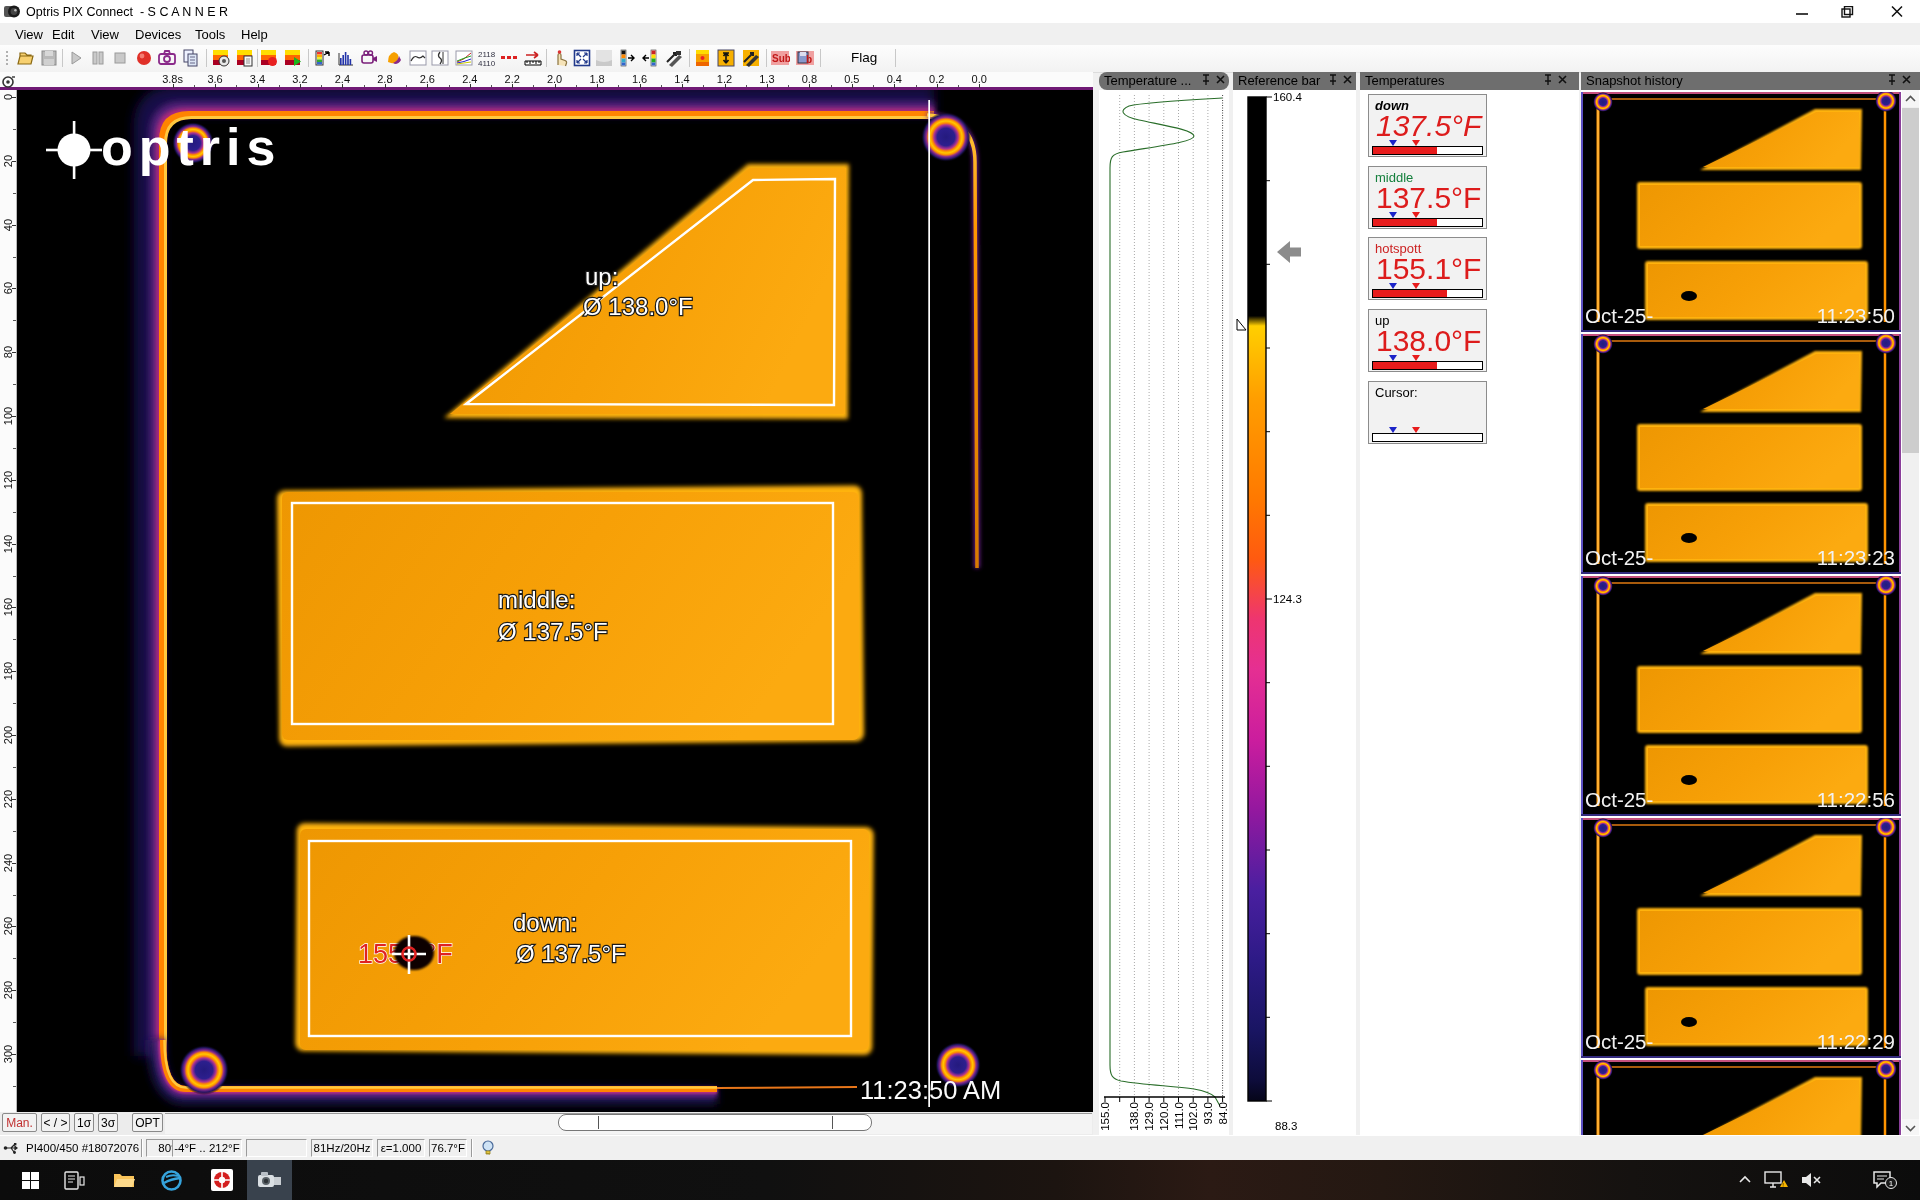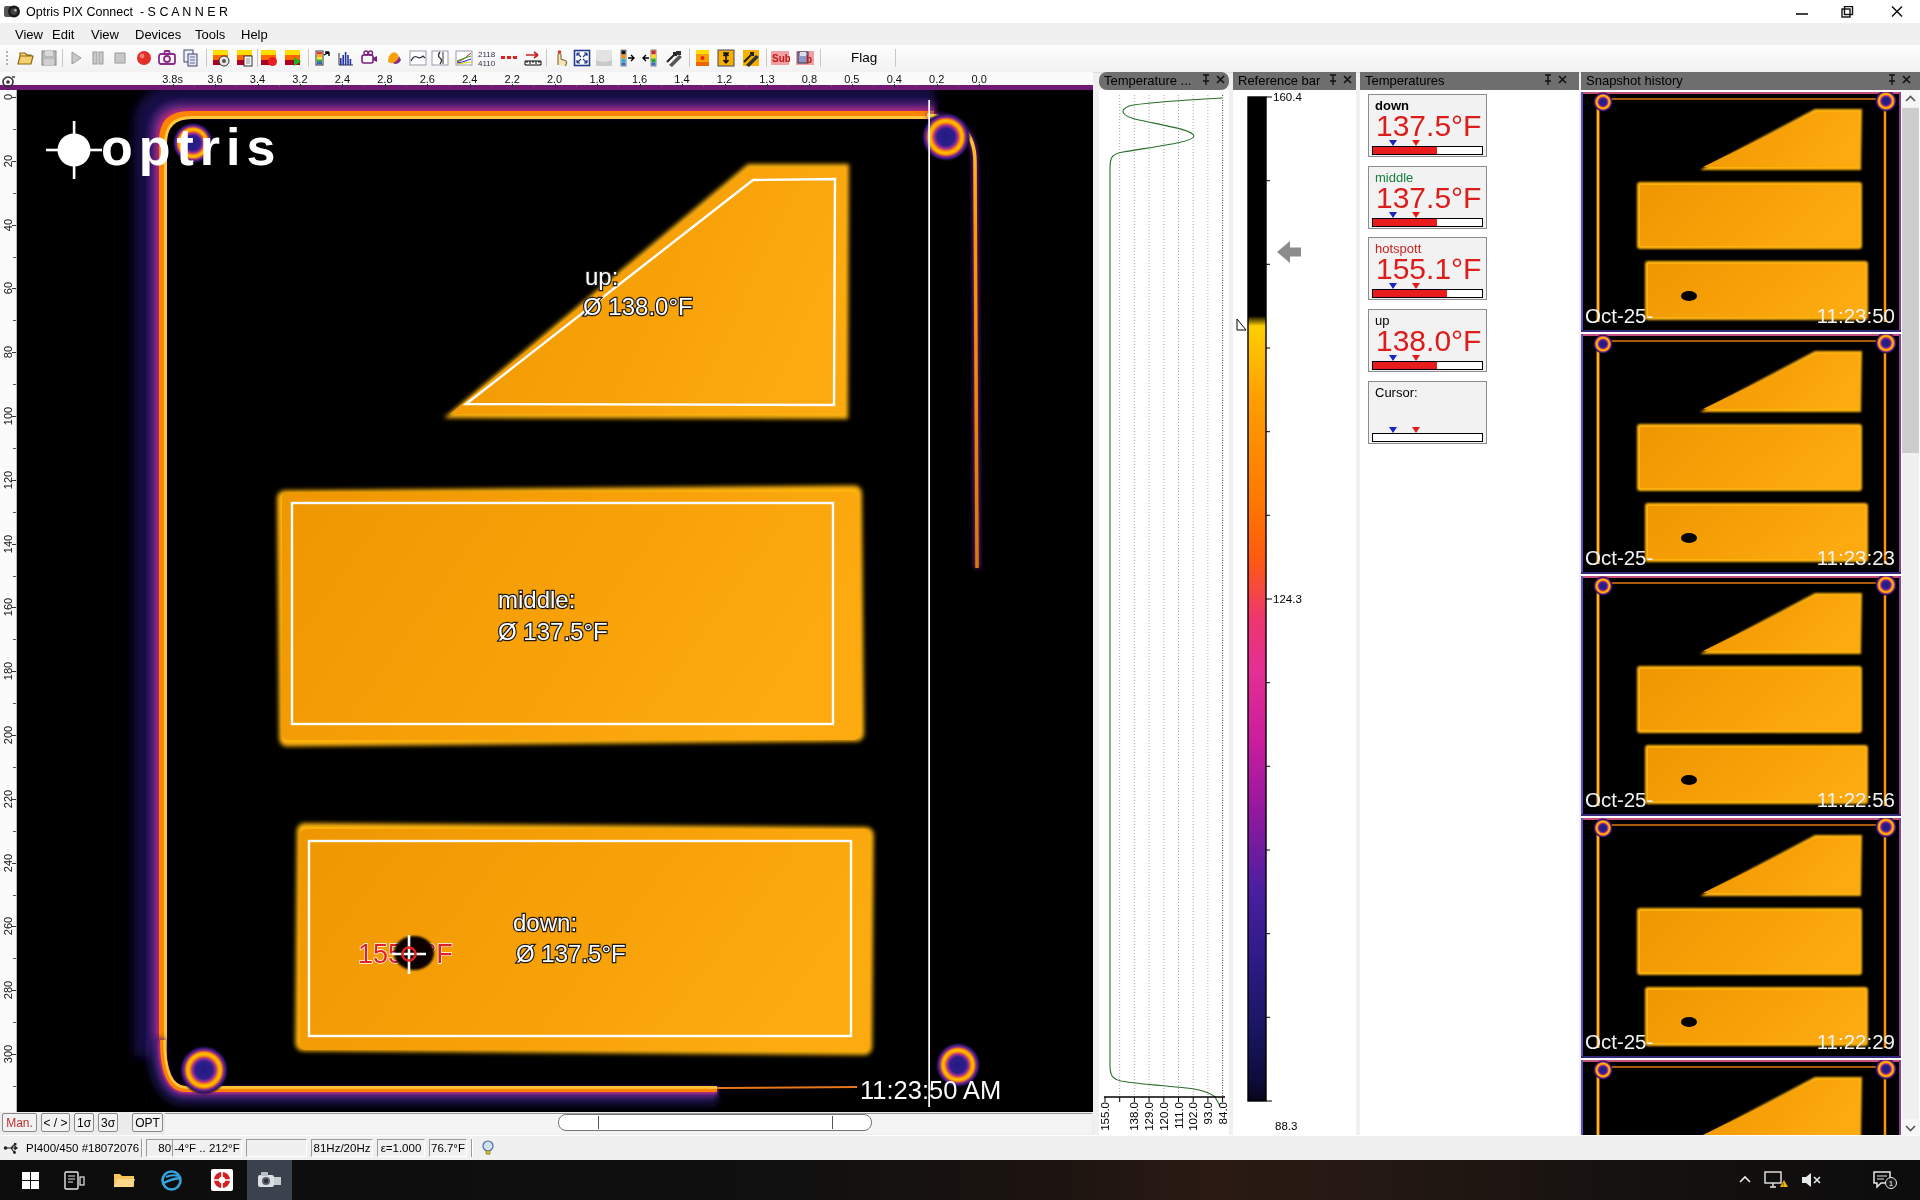--- a/index.html
+++ b/index.html
@@ -4,21 +4,21 @@
 <style>
 html,body{margin:0;padding:0;width:1920px;height:1200px;overflow:hidden;background:#f0f0f0;font-family:"Liberation Sans",sans-serif;}
 .abs{position:absolute;}
 #titlebar{position:absolute;left:0;top:0;width:1920px;height:23px;background:#ffffff;}
 #titlebar .ttxt{position:absolute;left:26px;top:5px;font-size:12.5px;color:#000;}
 #menubar{position:absolute;left:0;top:23px;width:1920px;height:22px;background:#f0f0f0;}
 .mi{position:absolute;top:4px;font-size:13px;color:#000;}
 #toolbar{position:absolute;left:0;top:45px;width:1920px;height:27px;background:linear-gradient(#fdfdfd,#f2f2f2);border-bottom:1px solid #dcdcdc;}
 .tbi{position:absolute;top:3px;width:20px;height:20px;}
 .tsep{position:absolute;top:4px;width:1px;height:18px;background:#c8c8c8;}
-#rulertop{position:absolute;left:0;top:72px;width:1093px;height:18px;background:#fbfbfb;border-bottom:5px solid #701a75;box-sizing:border-box;}
+#rulertop{position:absolute;left:0;top:72px;width:1093px;height:18px;background:#fbfbfb;border-bottom:3px solid #701a75;box-sizing:border-box;}
 .rlab{position:absolute;top:1px;font-size:11px;color:#111;transform:translateX(-50%);}
 .rtick{position:absolute;top:12px;width:1px;height:4px;background:#333;}
 .rdot{position:absolute;top:13px;width:1px;height:2px;background:#555;}
 #rulerleft{position:absolute;left:0;top:90px;width:17px;height:1022px;background:#fbfbfb;border-right:1px solid #b8b8b8;box-sizing:border-box;}
 .vlab{position:absolute;left:-2px;font-size:11px;color:#111;transform:rotate(-90deg);width:20px;text-align:center;}
 .vtick{position:absolute;left:12px;width:4px;height:1px;background:#333;}
 .vdot{position:absolute;left:13px;width:3px;height:1px;background:#555;}
 .phead{position:absolute;top:72px;height:18px;background:#6e6e6e;color:#000;font-size:13px;line-height:18px;padding-left:5px;box-sizing:border-box;}
 .pbody{position:absolute;top:90px;background:#ffffff;}
 #scrollrow{position:absolute;left:0;top:1112px;width:1093px;height:23px;background:#ececec;}
@@ -555,21 +555,21 @@
  <path d="M44,162 L57,151 L57,157.5 L68,157.5 L68,166.5 L57,166.5 L57,173 Z" fill="#8c8c8c"></path>
  <path d="M4,229 L4,240 L13,240 Z" fill="#fff" stroke="#000" stroke-width="1"></path>
 </svg>
 
 <div class="phead" style="left:1360px;width:219px;">Temperatures</div>
 <svg class="abs" style="left:1542px;top:73px" width="26" height="14" viewBox="0 0 26 14">
     <path d="M3 2 h6 M6 2 v6 M3 8 h6 M6 8 v4" stroke="#111" stroke-width="1.4" fill="none"></path>
     <path d="M17 3 l7 7 M24 3 l-7 7" stroke="#111" stroke-width="1.6"></path>
   </svg>
 <div class="pbody" style="left:1360px;width:219px;height:1046px;"></div>
-<div class="tempbox" style="top:94px;">
+<div class="tempbox" style="top:94px;font-style:italic;">
 <span class="tlab" style="color:#000;font-weight:bold">down</span>
 <span class="tval">137.5°F</span>
 <svg class="abs" style="left:3px;top:44px" width="112" height="17" viewBox="0 0 112 17">
 <rect x="0.5" y="7.5" width="110" height="8" fill="#fff" stroke="#000"></rect>
 <rect x="1" y="8" width="64" height="7" fill="#e81c1c"></rect>
 <polygon points="17,1 25,1 21,7" fill="#1c24c8"></polygon>
 <polygon points="40,1 48,1 44,7" fill="#e81c1c"></polygon>
 </svg>
   </div>
 <div class="tempbox" style="top:166px;">

